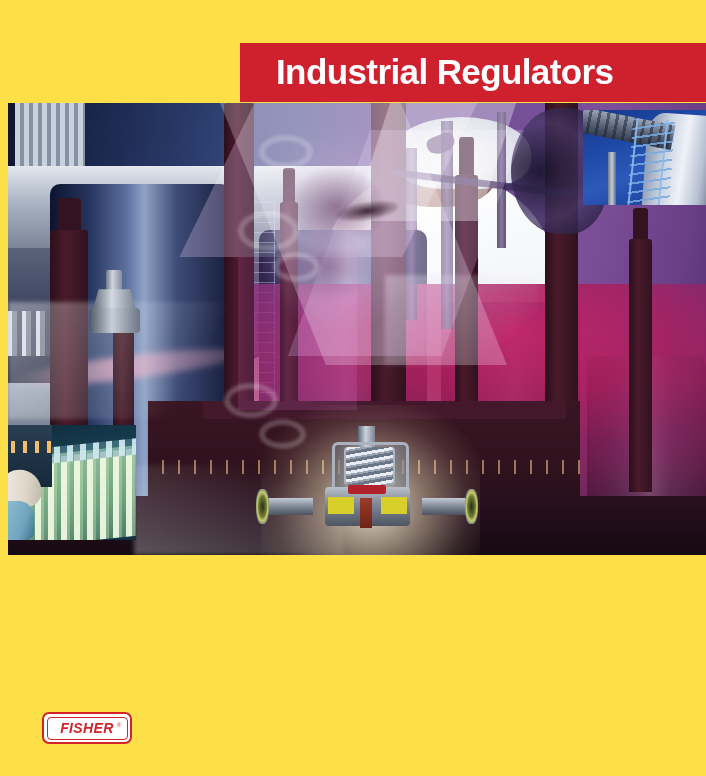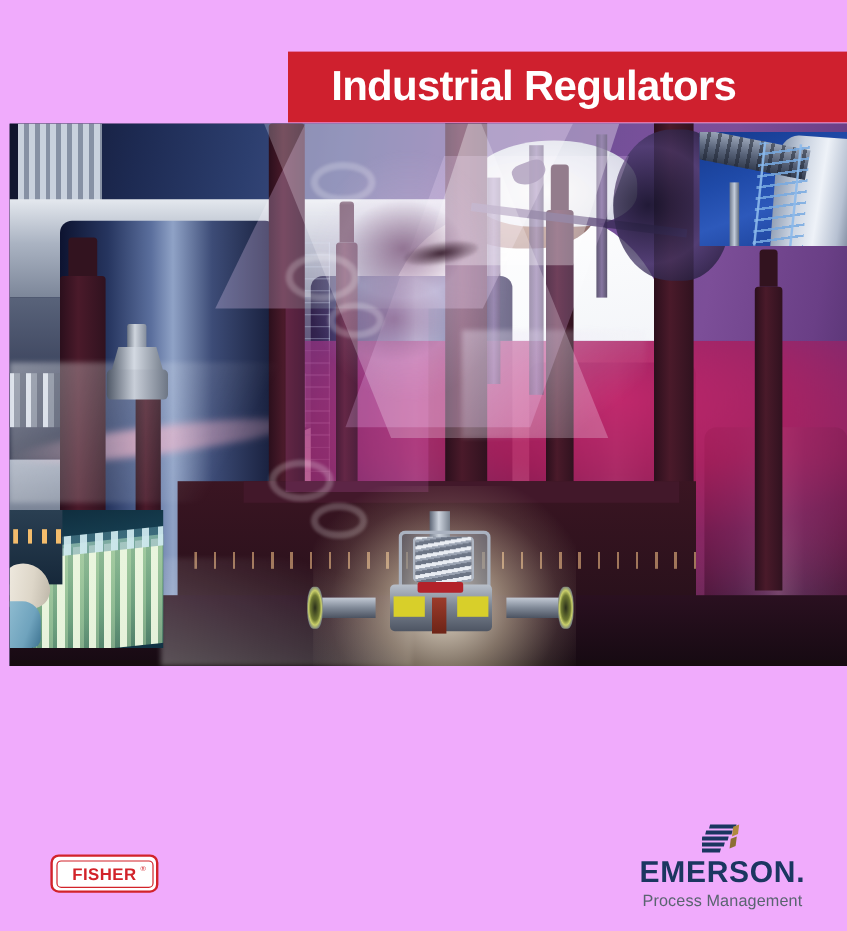--- a/index.html
+++ b/index.html
@@ -12,21 +12,21 @@
     height: 776px;
     position: relative;
     overflow: hidden;
     font-family: "Liberation Sans", sans-serif;
   }
 
   
   .page {
     position: absolute;
     inset: 0;
-    background: #f0abfc;
+    background: #fde047;
   }
 
   
   .title-banner {
     position: absolute;
     left: 240px;
     top: 43px;
     width: 466px;
     height: 59px;
     background: #cf202e;
@@ -502,20 +502,21 @@
     align-items: center;
     justify-content: center;
   }
   .fisher-word {
     color: #d2232a;
     font-size: 14px;
     font-weight: bold;
     letter-spacing: 0.4px;
     font-family: "Liberation Sans", sans-serif;
     position: relative;
+    font-style: italic;
   }
   .fisher-tm {
     position: absolute;
     right: 5px; top: 4px;
     color: #d2232a;
     font-size: 6px;
     line-height: 1;
   }
 
   
@@ -667,31 +668,14 @@
   </div>
 
 
   <div class="fisher-logo">
     <div class="fisher-inner">
       <span class="fisher-word">FISHER</span>
       <span class="fisher-tm">®</span>
     </div>
   </div>
 
-  <div class="emerson-logo">
-    <div class="emerson-mark">
-      <svg width="34" height="26" viewBox="0 0 34 26" aria-hidden="true">
-        <g transform="skewX(-14)">
-          <rect x="7" y="1" width="22" height="3.4" fill="#1b3660"></rect>
-          <rect x="5" y="6" width="22" height="3.4" fill="#1b3660"></rect>
-          <rect x="3" y="11" width="22" height="3.4" fill="#1b3660"></rect>
-          <rect x="1" y="16" width="22" height="3.4" fill="#1b3660"></rect>
-          <rect x="-1" y="21" width="22" height="3.4" fill="#1b3660"></rect>
-        </g>
-        <path d="M26 3 L31 1 L30 9 L25 11 Z" fill="#b08a3e"></path>
-        <path d="M24 13 L29 11 L28 19 L23 21 Z" fill="#8c6f33"></path>
-      </svg>
-    </div>
-    <div class="emerson-wordmark">EMERSON.</div>
-    <div class="emerson-sub">Process Management</div>
-  </div>
 
 </div>
 
 </body></html>

